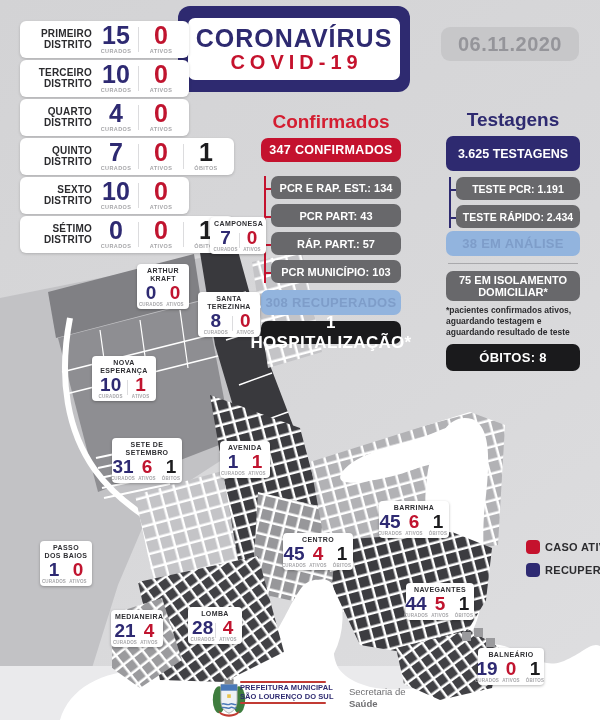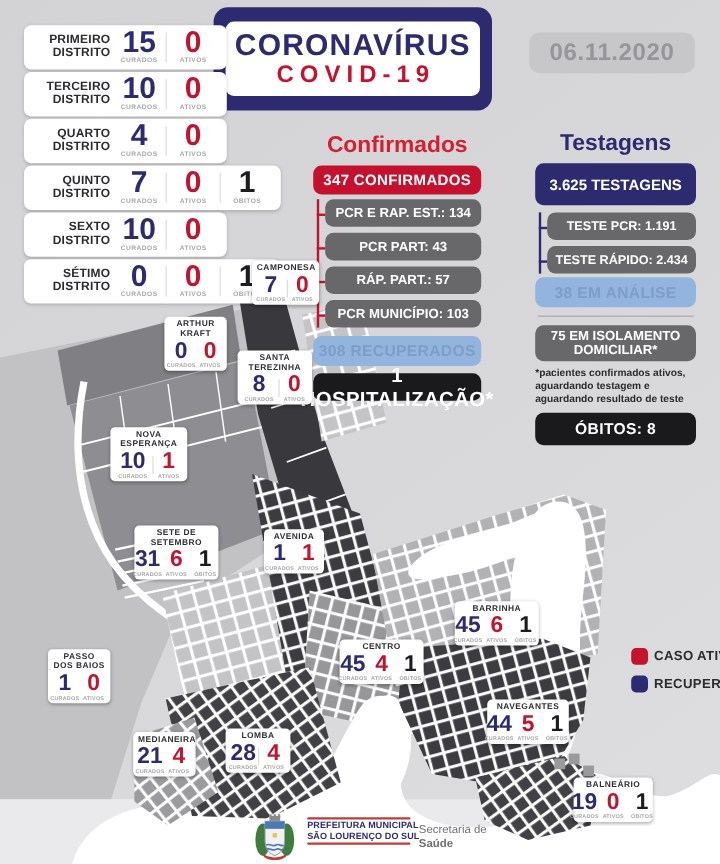--- a/index.html
+++ b/index.html
@@ -30,21 +30,21 @@
   .d-card .num{font-size:25px;font-weight:800;line-height:.85;}
   .lbl{font-size:5.5px;font-weight:700;color:#a6a6a9;letter-spacing:.4px;margin-top:1px;}
   .num.cur{color:#2e2a72;} .num.atv{color:#c0142f;} .num.obt{color:#1c1c1e;}
   .vsep{width:1px;background:#dcdcde;align-self:stretch;margin:4px 2px;}
 
   
   .conf{position:absolute;left:261px;top:111px;width:140px;z-index:4;}
   .conf-title{color:#d41e31;font-size:19px;font-weight:800;text-align:center;margin-bottom:5px;}
   .box{border-radius:7px;display:flex;align-items:center;justify-content:center;text-align:center;
        font-weight:800;color:#fff;}
-  .box.red{background:#c4122e;height:24px;font-size:12.5px;letter-spacing:.3px;margin-bottom:4px;}
+  .box.red{background:#c4122e;height:24px;font-size:12.5px;letter-spacing:.3px;margin-bottom:14px;}
   .bracket{border-left:2px solid #c4122e;margin-left:3px;padding-left:5px;display:flex;
            flex-direction:column;gap:5px;margin-bottom:7px;}
   .bracket .box{position:relative;}
   .bracket .box::before{content:"";position:absolute;left:-7px;top:50%;width:7px;height:2px;}
   .bracket.redb .box::before{background:#c4122e;}
   .bracket.navyb .box::before{background:#2e2a70;}
   .box.gray{background:#68686b;height:23px;font-size:11px;}
   .box.blue{background:#92b4de;height:25px;font-size:13px;color:#7e9dc9;letter-spacing:.3px;margin-bottom:6px;}
   .box.black{background:#1a1a1c;height:23px;font-size:17px;letter-spacing:.3px;margin-bottom:6px;}
   .note{font-size:8.5px;font-weight:700;color:#2b2b2e;line-height:1.3;}
@@ -69,21 +69,21 @@
 
   
   .legend{position:absolute;left:493px;top:540px;z-index:4;display:flex;flex-direction:column;gap:9px;}
   .leg-row{display:flex;align-items:center;gap:5px;padding-left:33px;}
   .sw{width:14px;height:14px;border-radius:4px;}
   .sw.red{background:#c5122d;} .sw.navy{background:#2e2a72;}
   .leg-lbl{font-size:11px;font-weight:800;color:#2c2c2f;letter-spacing:.3px;}
 
   
   .footer-logo{position:absolute;left:211px;top:677px;z-index:4;}
-  .org{position:absolute;left:240px;top:681px;z-index:4;width:86px;margin-left:16px;}
+  .org{position:absolute;left:240px;top:681px;z-index:4;width:86px;}
   .org .rule{height:2px;background:#c23b34;border-radius:1px;}
   .org-l{color:#2e2a70;font-size:7.5px;font-weight:800;letter-spacing:.1px;line-height:1.25;white-space:nowrap;}
   .org .whitebar{width:64px;height:5px;background:#fff;border-radius:2px;margin:2px auto 0;}
   .sec{position:absolute;left:349px;top:686px;z-index:4;color:#6f6f72;font-size:9.5px;line-height:1.25;}
   .sec .b{font-weight:800;}
 </style>
 </head>
 <body>
 
 <div class="stage">

